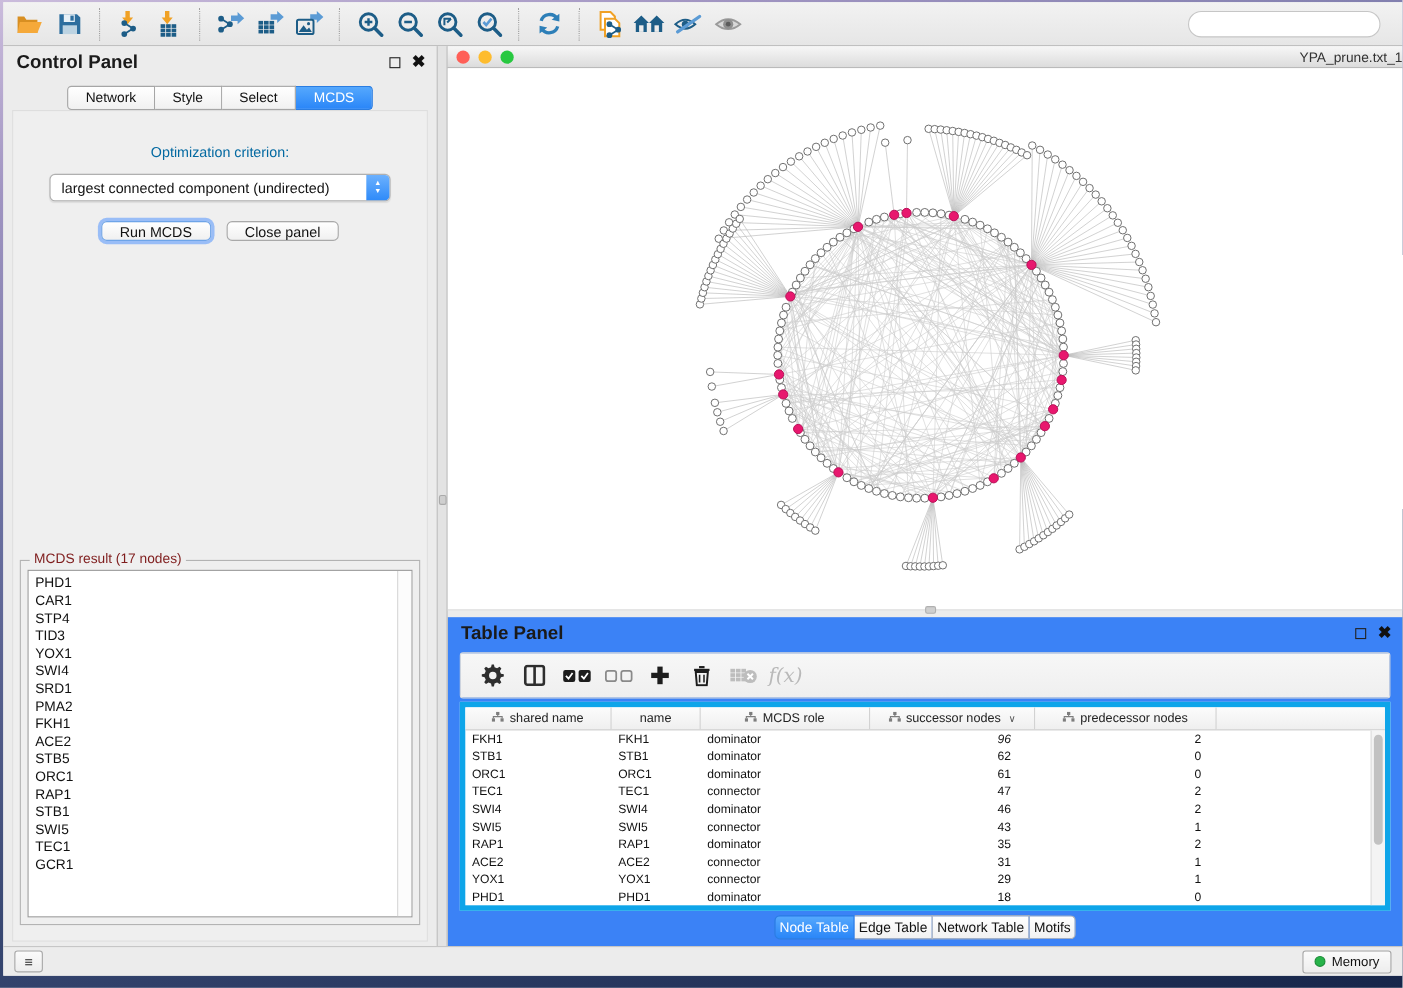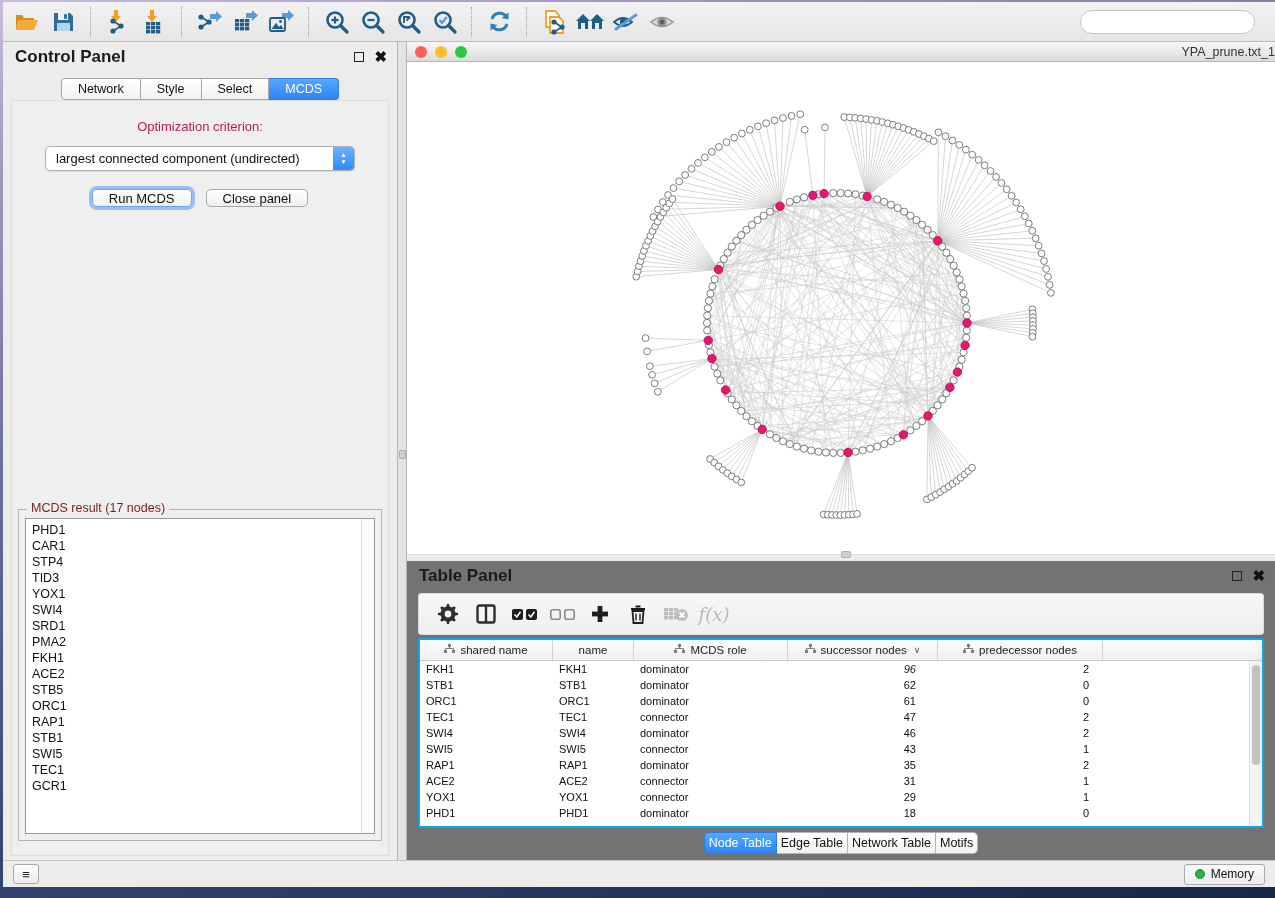--- a/index.html
+++ b/index.html
@@ -34,21 +34,21 @@
 
   #cp-tabs { display:flex; justify-content:center; margin-top:8px; }
   .cp-tab { height:22px; padding:0 16px; font-size:12.5px; display:flex; align-items:center;
     background:linear-gradient(#ffffff,#f1f1f1); border:1px solid #a6a6a6; border-left:none; color:#111; }
   .cp-tab:first-child { border-left:1px solid #a6a6a6; border-radius:4px 0 0 4px; }
   .cp-tab:last-child { border-radius:0 4px 4px 0; }
   .cp-tab.active { background:linear-gradient(#55a8fd,#2a86f8); border-color:#2a7de2; color:#fff; }
 
   #cp-body { position:absolute; top:58px; left:8px; right:8px; bottom:4px;
     background:#efefef; border:1px solid #dedede; }
-  #opt-label { text-align:center; font-size:13px; color:#be185d; margin-top:18px; }
+  #opt-label { text-align:center; font-size:13px; color:#0369a1; margin-top:30px; }
   #opt-select { margin:12px auto 0 auto; width:310px; height:25px; background:#fff;
     border:1px solid #b0b0b0; border-radius:5px; display:flex; align-items:center; position:relative;
     box-shadow:0 1px 1px rgba(0,0,0,.08); }
   #opt-select .sel-text { font-size:13px; color:#111; padding-left:10px; white-space:nowrap; }
   #opt-stepper { position:absolute; right:0; top:0; width:21px; height:23px; border-radius:0 4px 4px 0;
     background:linear-gradient(#6cb1fe,#2f8bf9); display:flex; flex-direction:column; align-items:center; justify-content:center; gap:1px; }
   #opt-stepper span { color:#fff; font-size:6.5px; line-height:6px; }
   #cp-buttons { display:flex; justify-content:center; gap:14px; margin-top:18px; }
   .mac-btn { height:18px; padding:0 16px; background:linear-gradient(#ffffff,#f0f0f0);
     border:1px solid #a9a9a9; border-radius:5px; font-size:13px; color:#111;
@@ -76,26 +76,26 @@
     border-bottom:1px solid #b5b5b5; display:flex; align-items:center; position:relative; }
   #traffic-lights { display:flex; gap:8px; margin-left:8px; }
   .tlight { width:12px; height:12px; border-radius:50%; }
   #net-title { position:absolute; left:0; right:0; text-align:right; font-size:12.5px; color:#333; }
   #net-canvas { height:492px; flex:0 0 492px; background:#fff; position:relative; }
   #hsplit { height:7px; flex:0 0 7px; background:#ececec; border-top:1px solid #e0e0e0; position:relative; }
   #hsplit .grip { position:absolute; top:-4px; left:50%; width:10px; height:7px; background:#cfcfcf;
     border:1px solid #b0b0b0; border-radius:2px; }
 
   
-  #table-panel { flex:1; display:flex; flex-direction:column; background:#737373; min-height:0; }
+  #table-panel { flex:1; display:flex; flex-direction:column; background:#3b82f6; min-height:0; }
   #tp-toolbar { margin:4px 11px 0 11px; height:42px; background:linear-gradient(#f7f7f7,#efefef);
     border:1px solid #dcdcdc; border-radius:3px; display:flex; align-items:center; padding:0 10px; gap:0; }
   .tp-icon { width:38px; height:36px; display:flex; align-items:center; justify-content:center; }
   .tp-icon.disabled { opacity:1; }
-  #node-table { margin:3px 11px 0 11px; background:#fff; border:2px solid #0ea5e9; flex:0 0 190px;
+  #node-table { margin:3px 11px 0 11px; background:#fff; border:5px solid #0ea5e9; flex:0 0 190px;
     position:relative; overflow:hidden; }
   #nt-header { display:flex; height:21px; background:linear-gradient(#fcfcfc,#efefef);
     border-bottom:1px solid #c9c9c9; }
   .nt-col { display:flex; align-items:center; justify-content:center; gap:5px;
     border-right:1px solid #d2d2d2; font-size:11.5px; color:#222; position:relative; }
   .nt-col .sort-ind { color:#555; font-size:9px; margin-left:2px; }
   #nt-body { position:absolute; top:21px; left:0; right:13px; bottom:0; }
   .nt-row { display:flex; height:16px; align-items:center; }
   .nt-cell { font-size:11px; color:#111; padding:0 6px; white-space:nowrap; overflow:hidden; }
   #nt-scroll { position:absolute; top:21px; right:0; width:13px; bottom:0; background:#f4f4f4;

